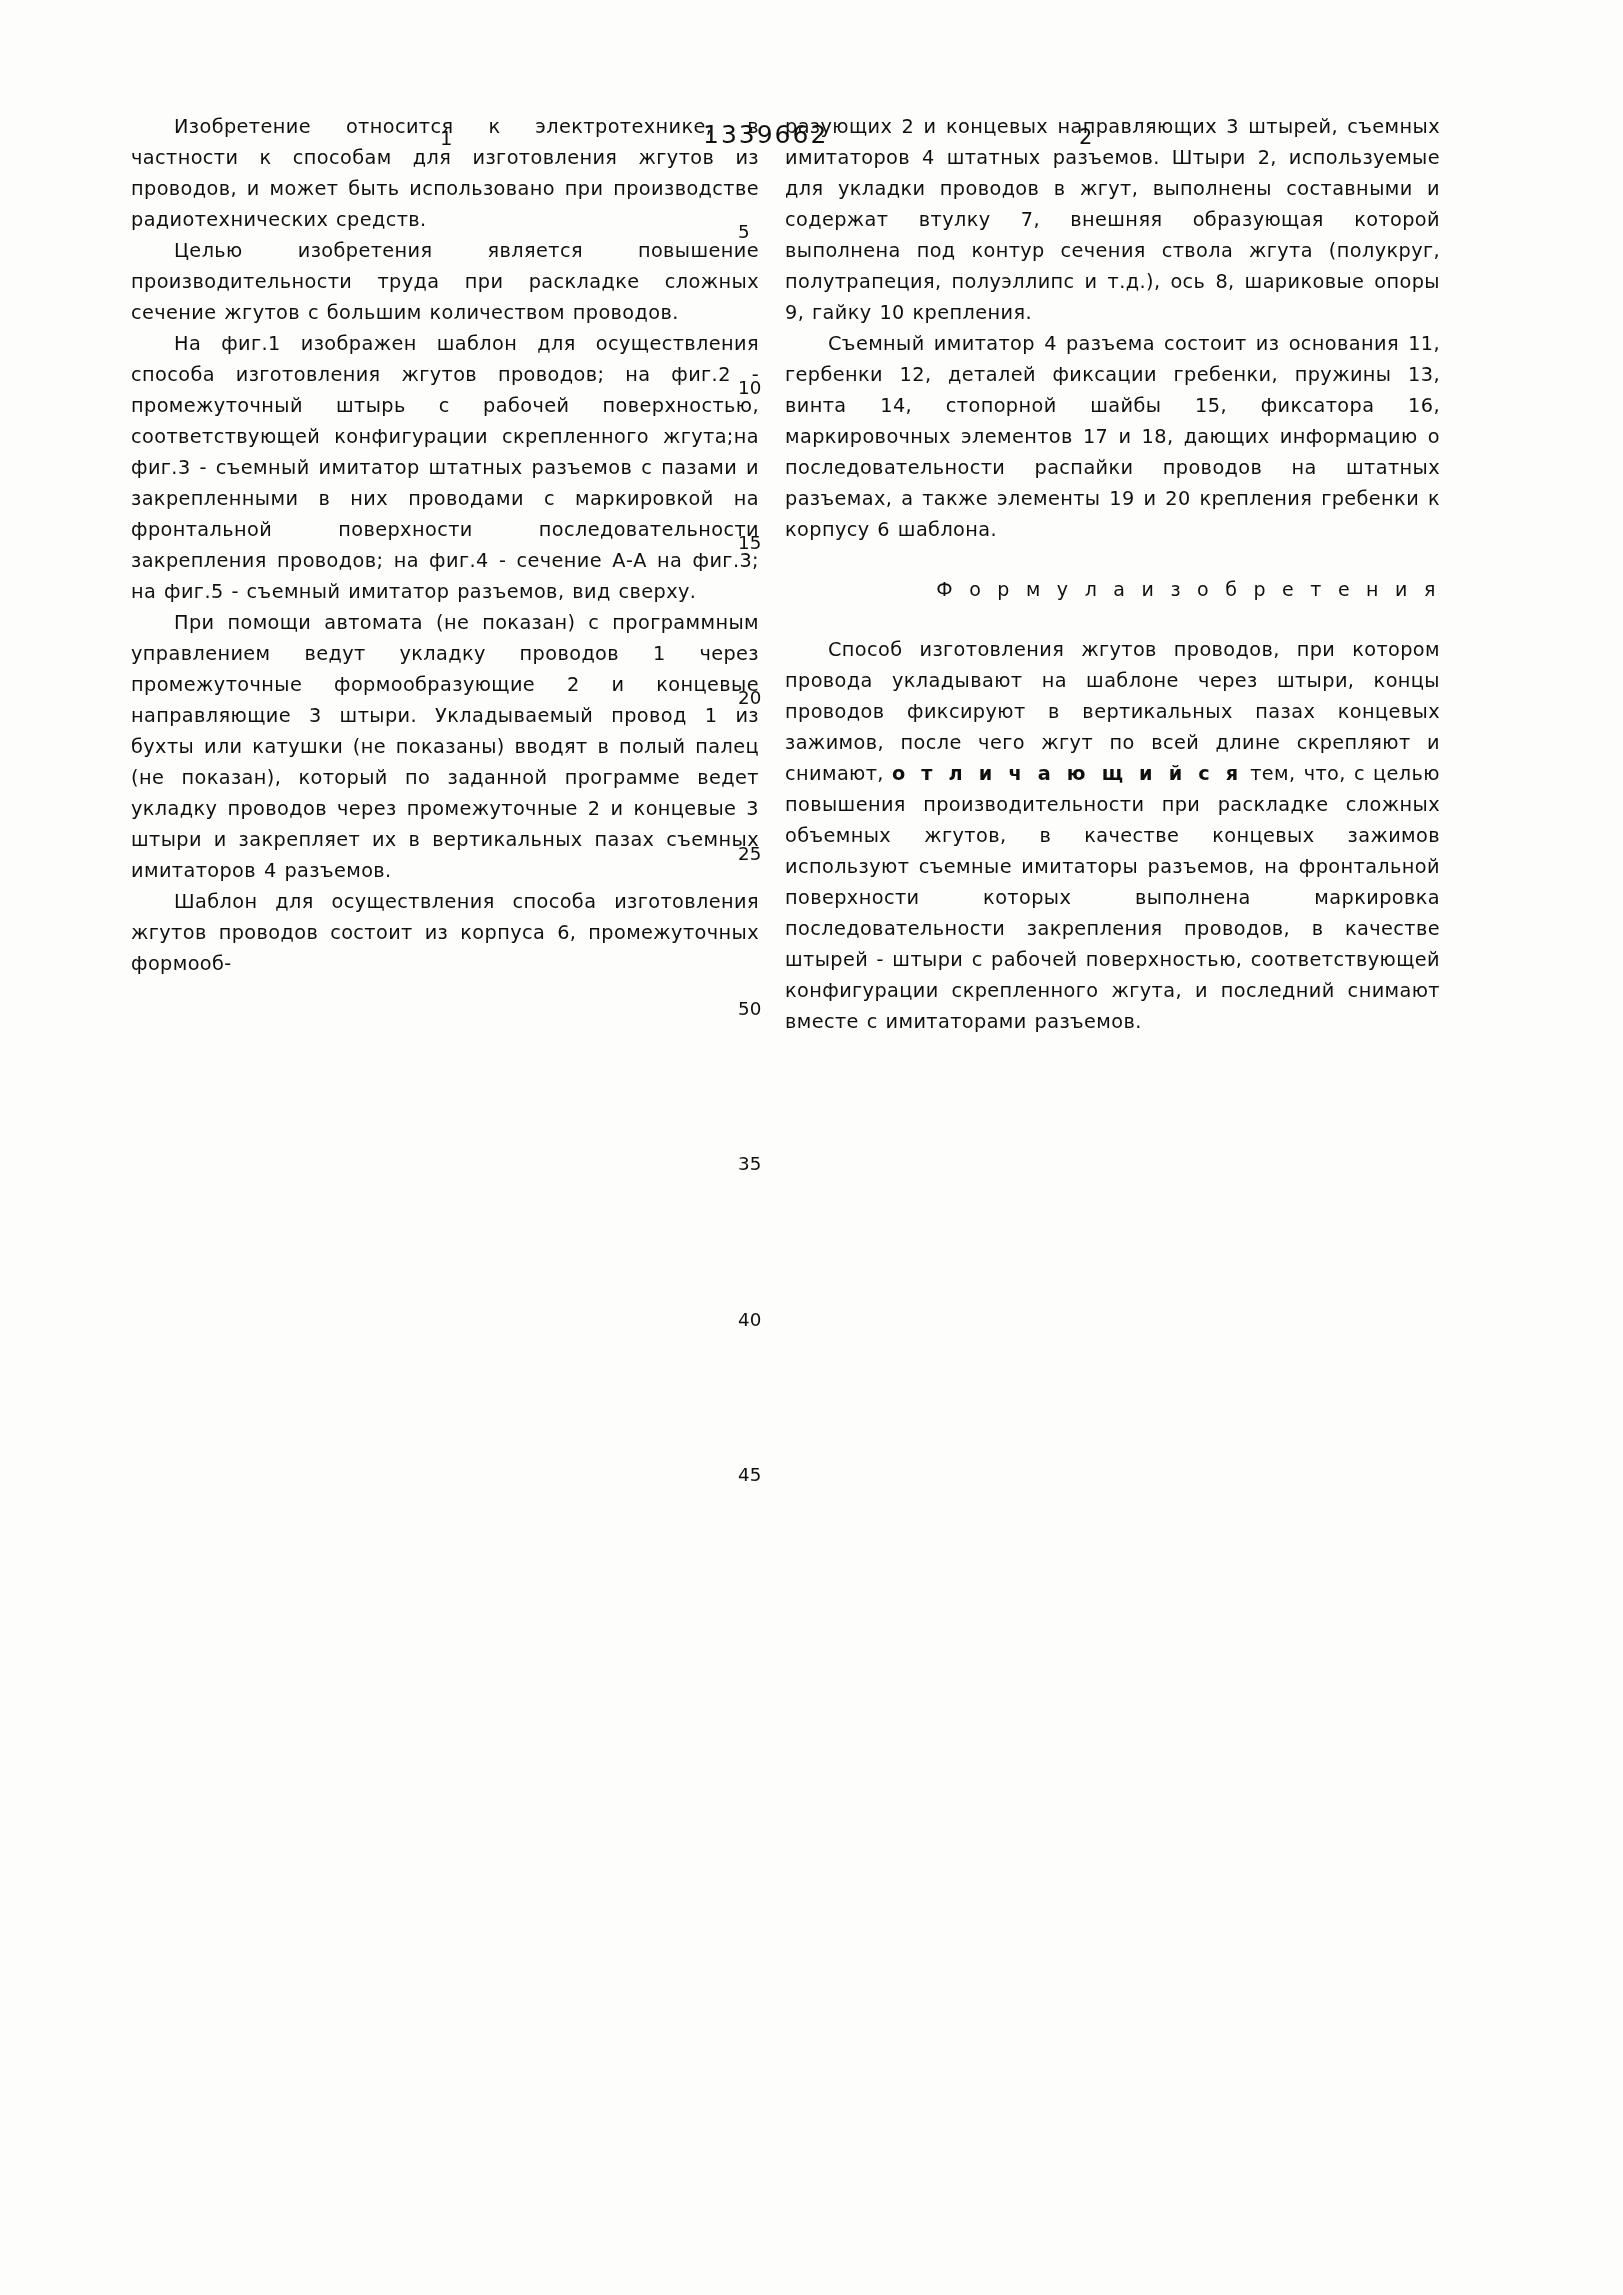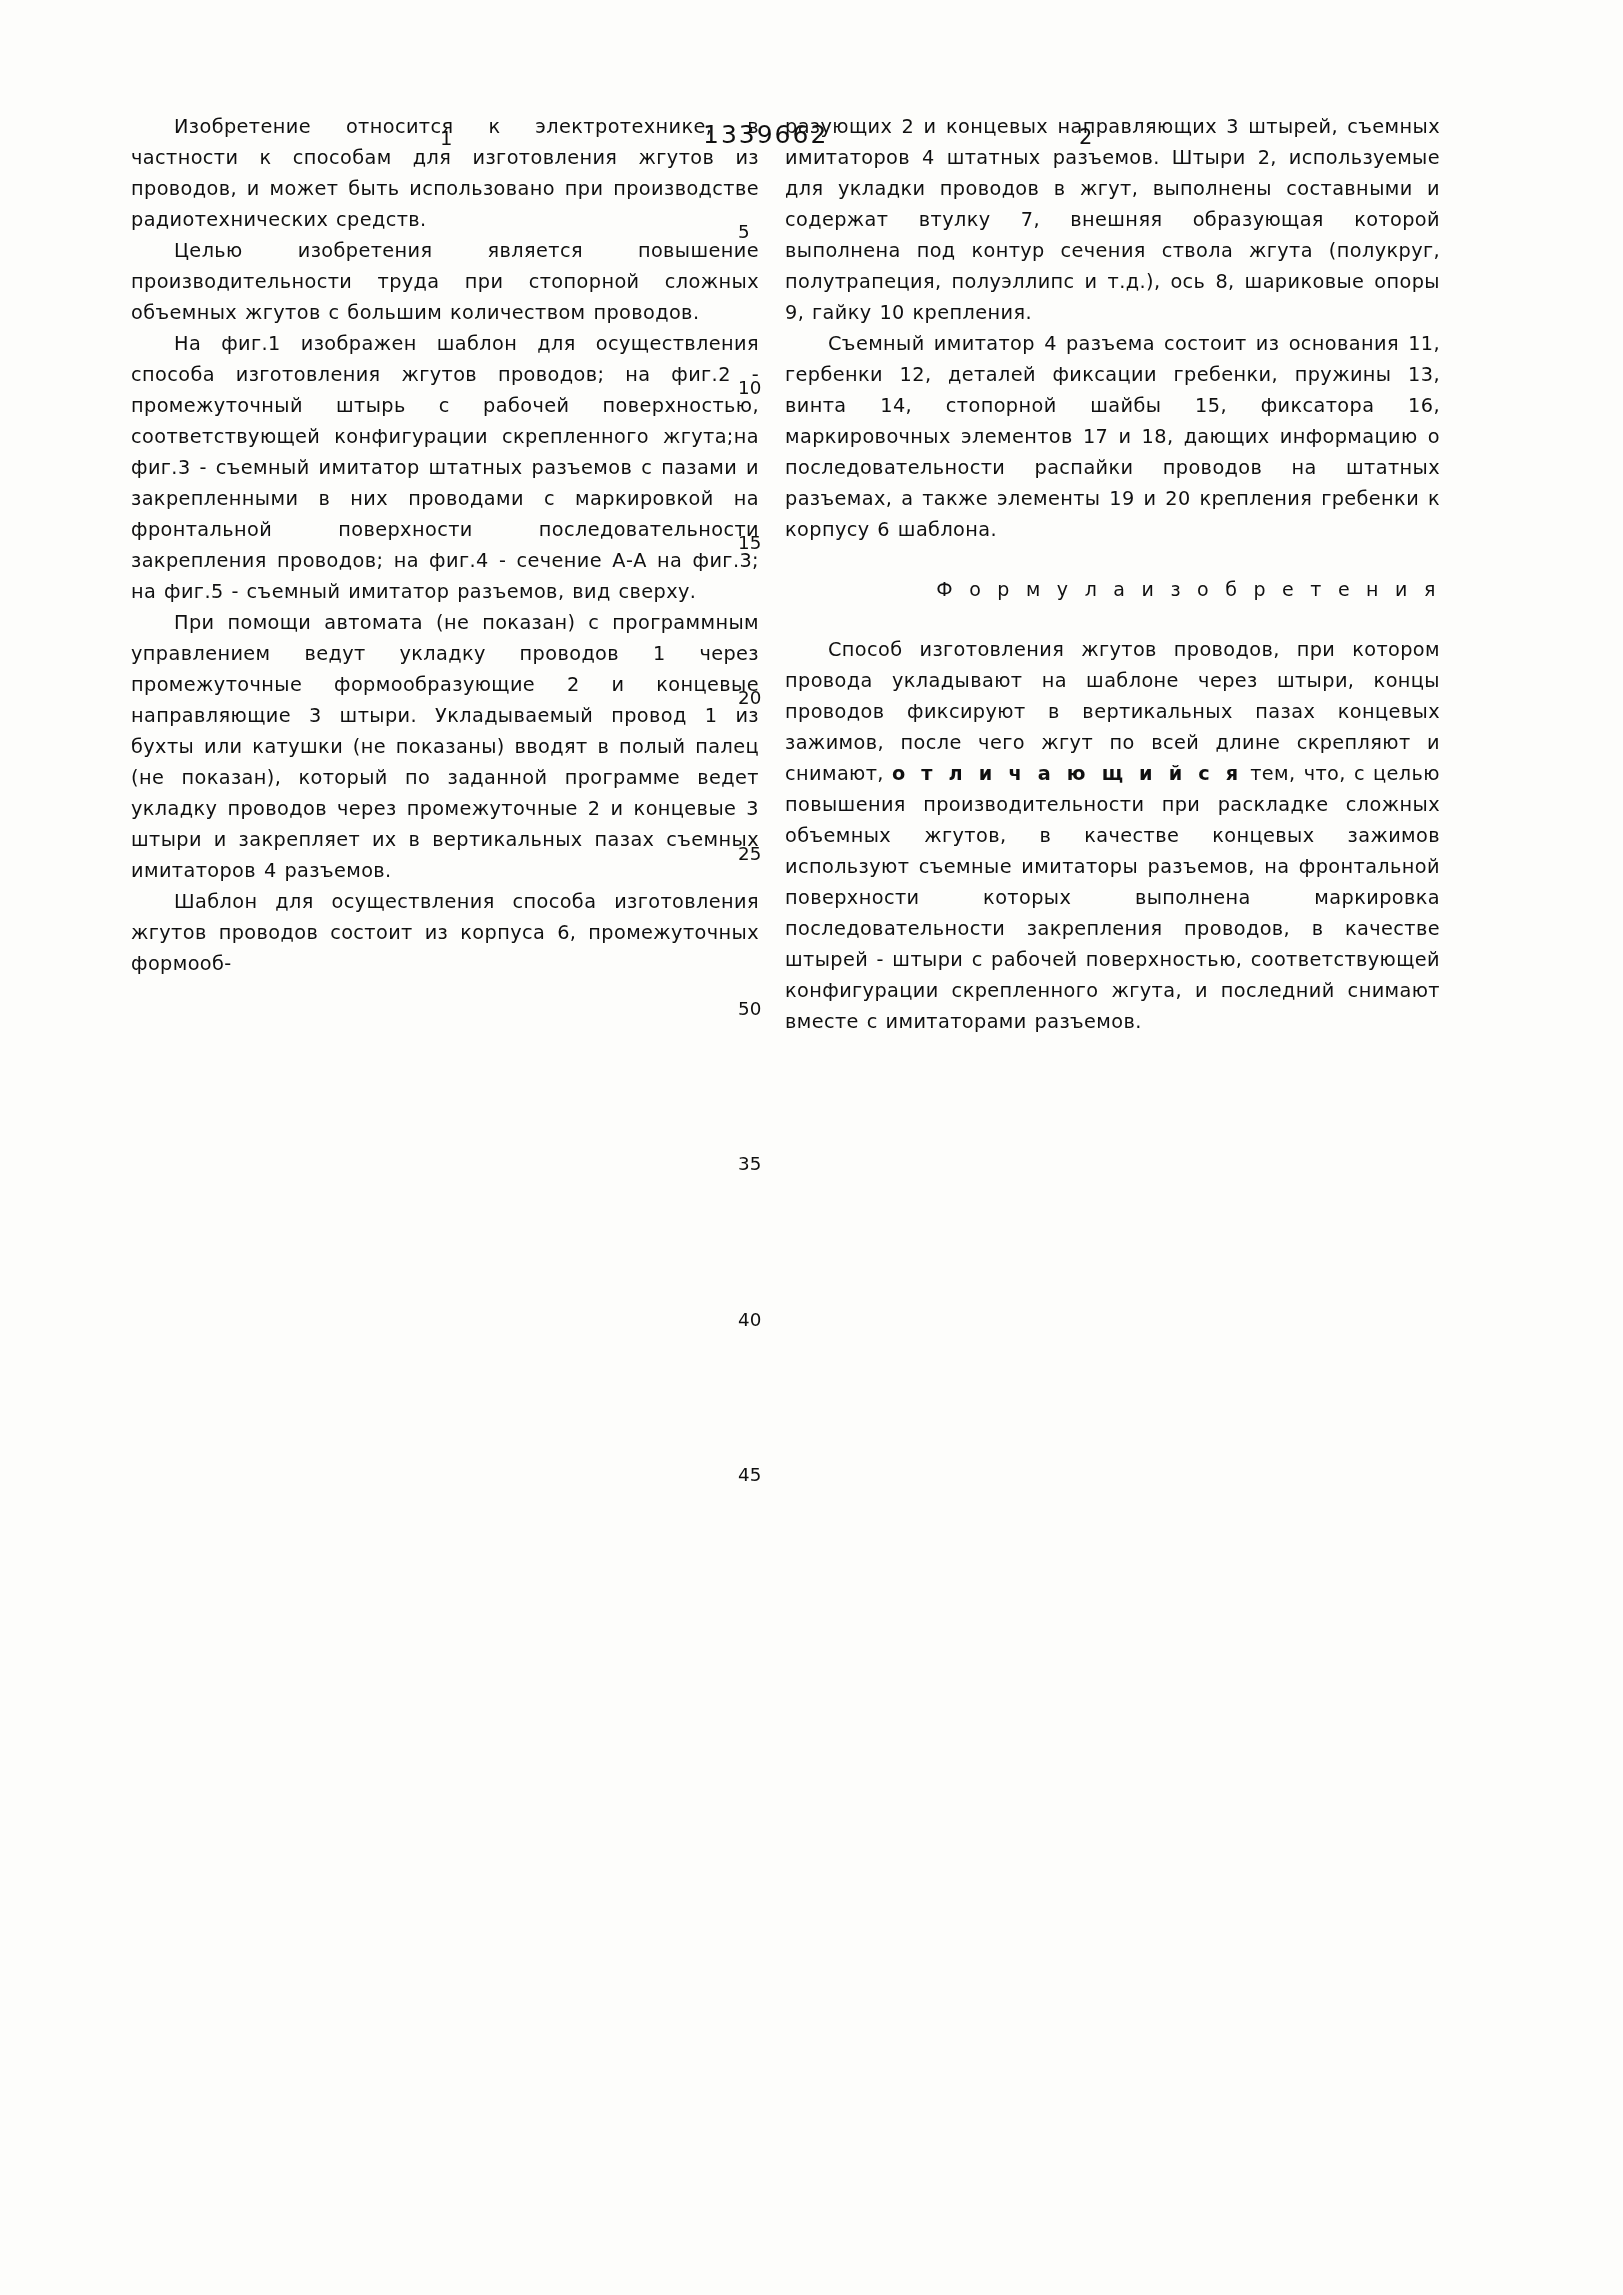--- a/index.html
+++ b/index.html
@@ -129,21 +129,21 @@
   <div class="header">
     <span class="col-num-left">1</span>
     <span class="doc-number">1339662</span>
     <span class="col-num-right">2</span>
   </div>
 
   <div class="columns">
 
     <div class="col col-left justified">
       <p class="indent">Изобретение относится к электротехнике, в частности к способам для изготовления жгутов из  проводов, и может быть использовано при производстве радиотехнических средств.</p>
-      <p class="indent">Целью изобретения является повышение производительности труда при стопорной сложных объемных жгутов с большим количеством проводов.</p>
+      <p class="indent">Целью изобретения является повышение производительности труда при раскладке сложных сечение жгутов с большим количеством проводов.</p>
       <p class="indent">На фиг.1 изображен шаблон для осуществления способа изготовления жгутов проводов; на фиг.2 - промежуточный штырь с рабочей поверхностью, соответствующей конфигурации скрепленного жгута;на фиг.3 - съемный имитатор штатных разъемов с пазами и закрепленными в них проводами с маркировкой на фронтальной поверхности последовательности закрепления проводов; на фиг.4 - сечение А-А на фиг.3; на фиг.5 - съемный имитатор разъемов,  вид сверху.</p>
       <p class="indent">При помощи автомата (не показан) с программным управлением  ведут укладку проводов 1 через промежуточные формообразующие 2 и концевые направляющие 3 штыри. Укладываемый провод 1 из бухты или катушки (не показаны) вводят в полый палец  (не показан), который по заданной программе ведет укладку проводов через промежуточные 2 и концевые 3 штыри и закрепляет их в вертикальных пазах съемных имитаторов 4 разъемов.</p>
       <p class="indent">Шаблон для осуществления способа изготовления жгутов проводов состоит из корпуса 6, промежуточных формооб-</p>
     </div>
 
     <div class="linenums">
       <span class="linenum" style="top:105px">5</span>
       <span class="linenum" style="top:261px">10</span>
       <span class="linenum" style="top:416px">15</span>
       <span class="linenum" style="top:571px">20</span>

